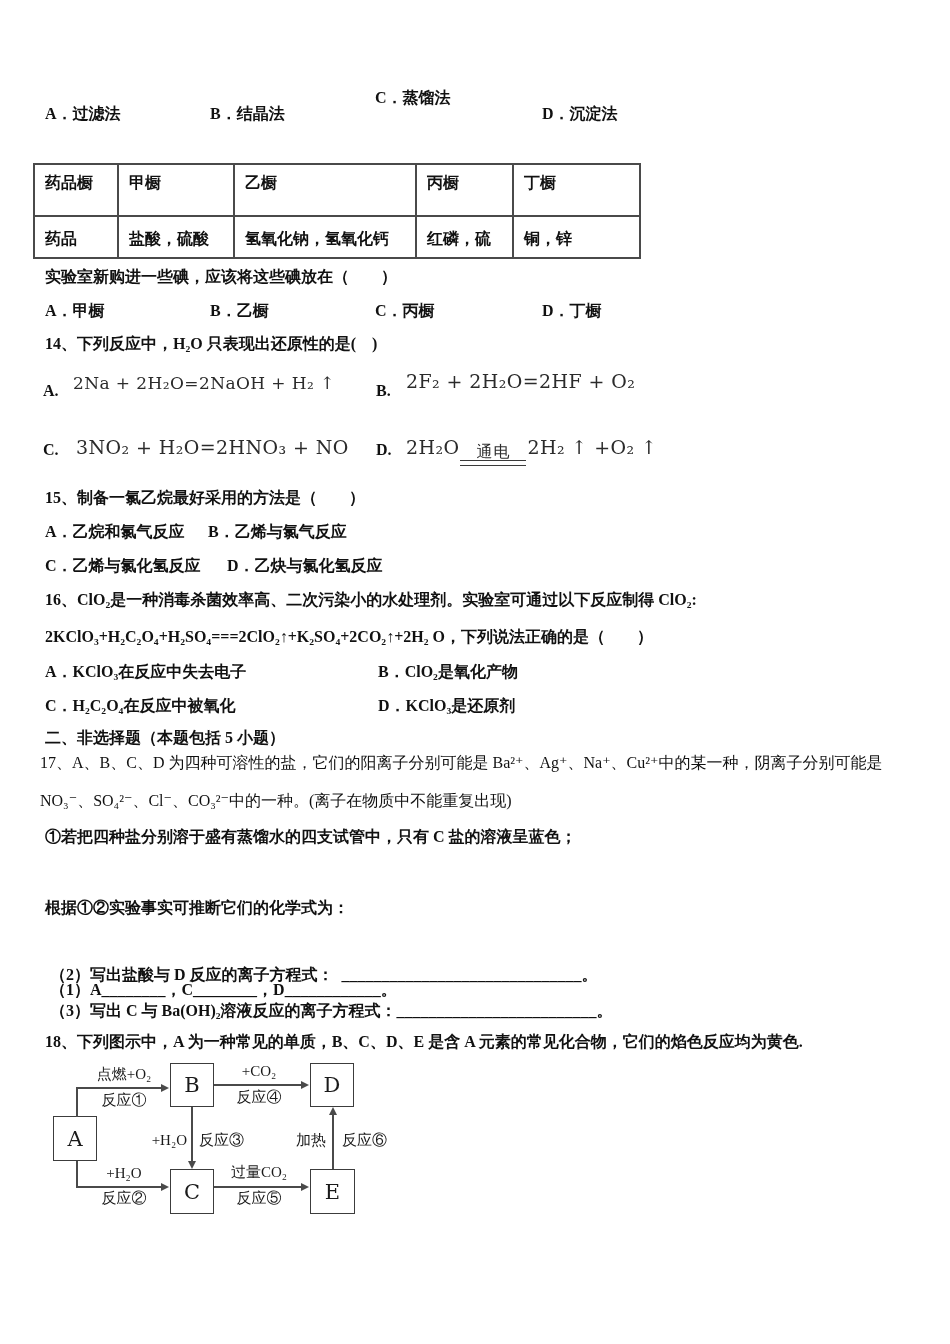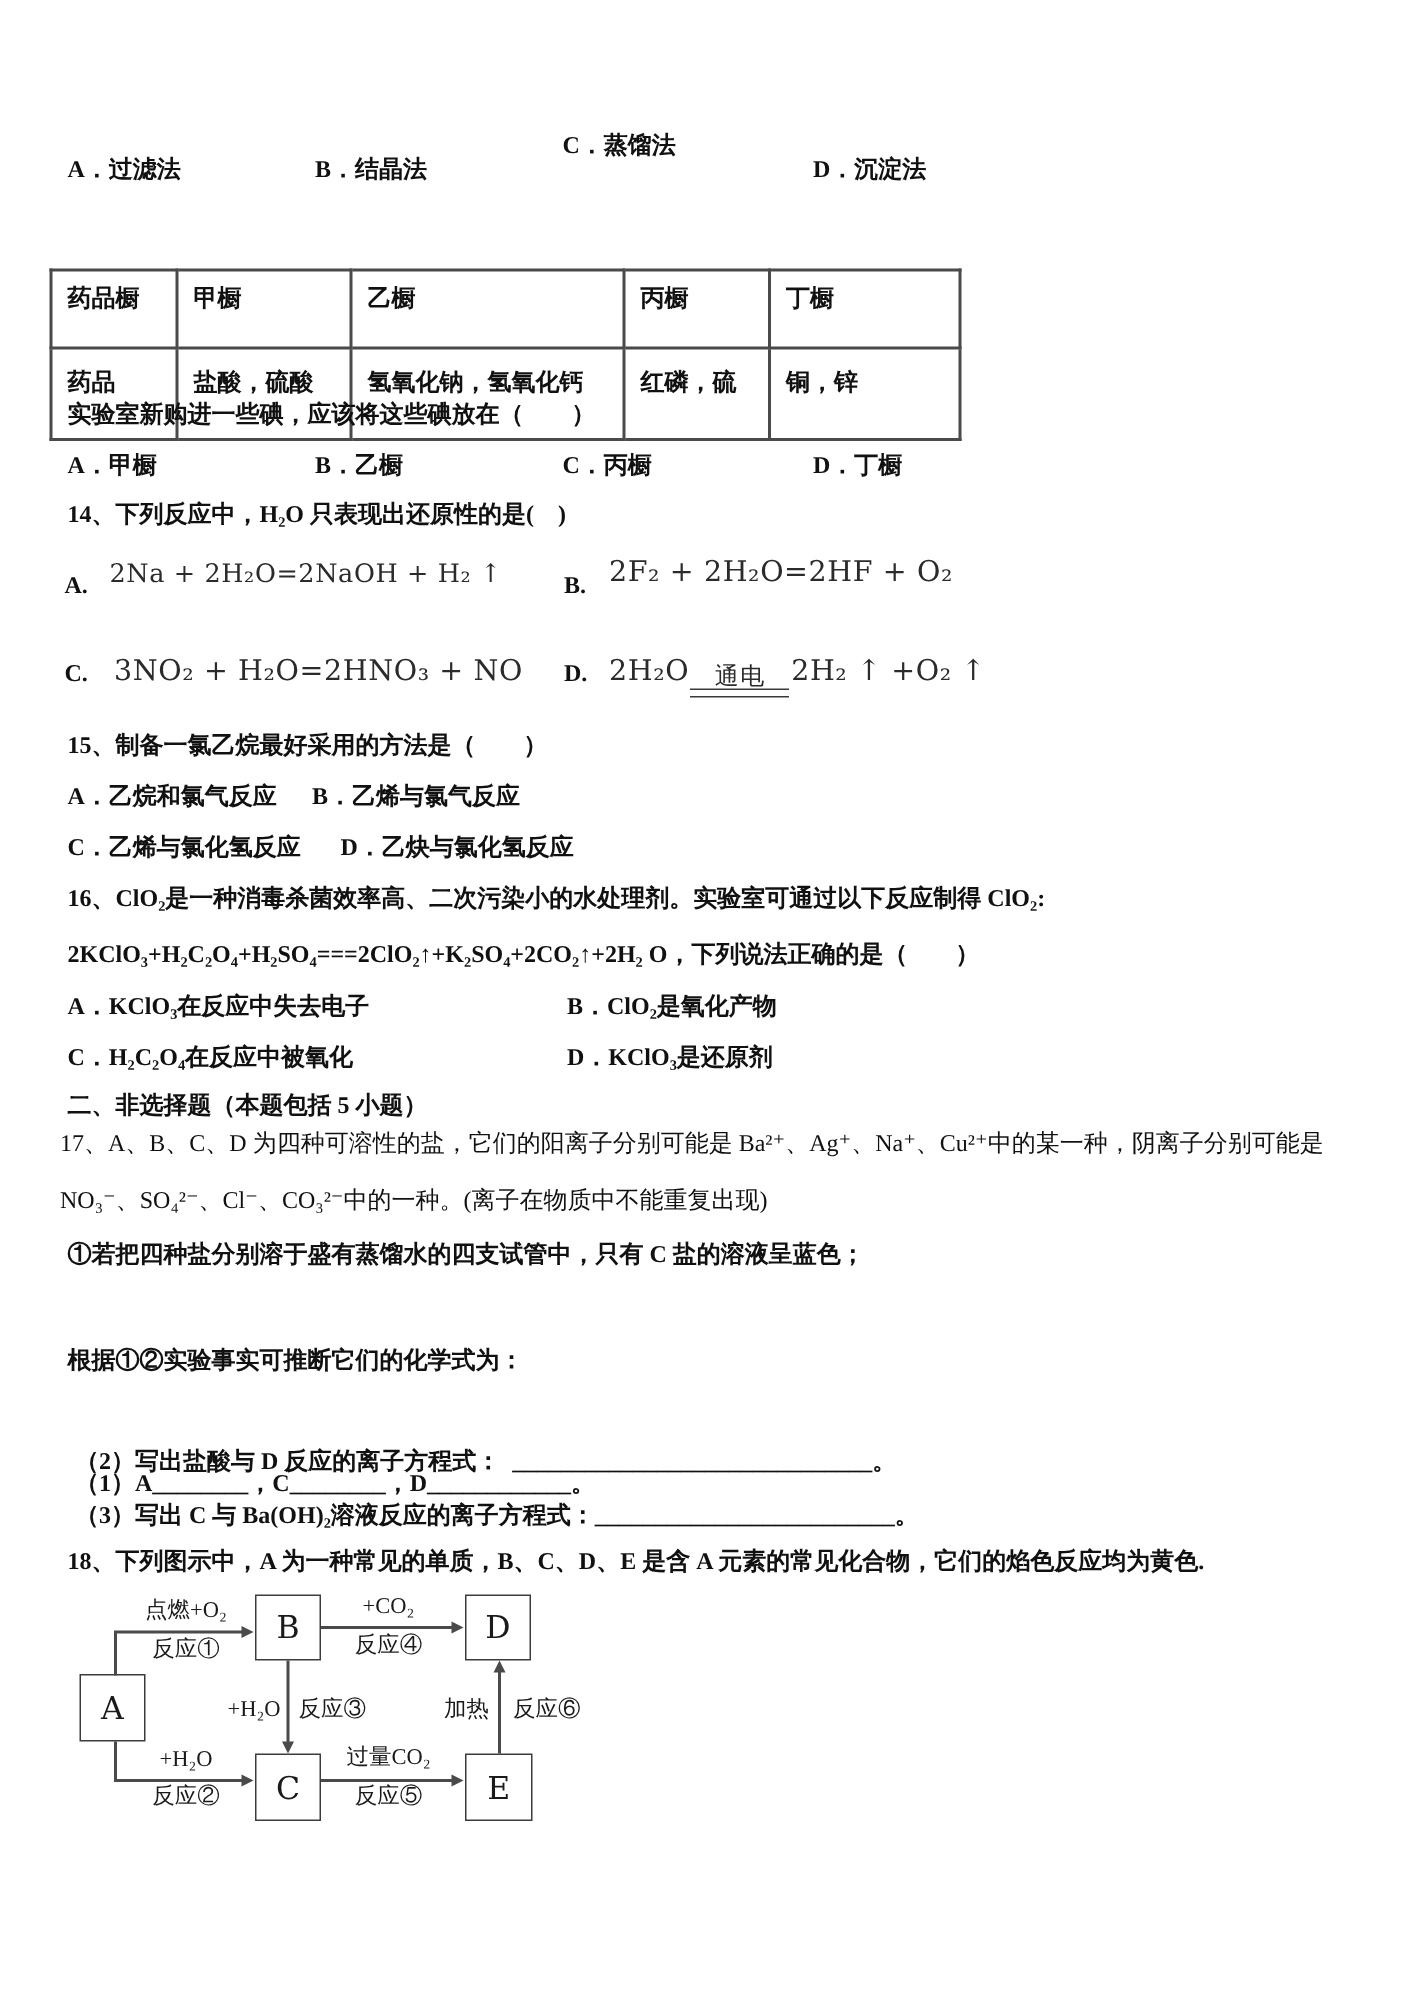--- a/index.html
+++ b/index.html
@@ -27,37 +27,37 @@
     font-weight: 400;
     color: #2b2b2b;
     font-size: 17px;
     letter-spacing: 0.4px;
   }
   .optkey { font-weight: 700; color: #111; font-size: 16px; }
 
   
   table.drug-table {
     position: absolute;
-    left: 33px; top: 179px;
+    left: 33px; top: 163px;
     border-collapse: collapse;
     table-layout: fixed;
     width: 606px;
     font-size: 16px;
     font-weight: 700;
     border-radius: 12px;
   }
   table.drug-table td {
     border: 2px solid #4a4a4a;
     padding: 8px 6px 6px 10px;
     vertical-align: top;
     white-space: nowrap;
     overflow: hidden;
   }
   table.drug-table tr.hdr td { height: 52px; }
-  table.drug-table tr.body td { height: 61px; padding-top: 12px; }
+  table.drug-table tr.body td { height: 42px; padding-top: 12px; }
 
   
   .cond-stack {
     display: inline-flex;
     flex-direction: column;
     align-items: center;
     vertical-align: -3px;
     width: 66px;
     margin: 0 1px;
   }

